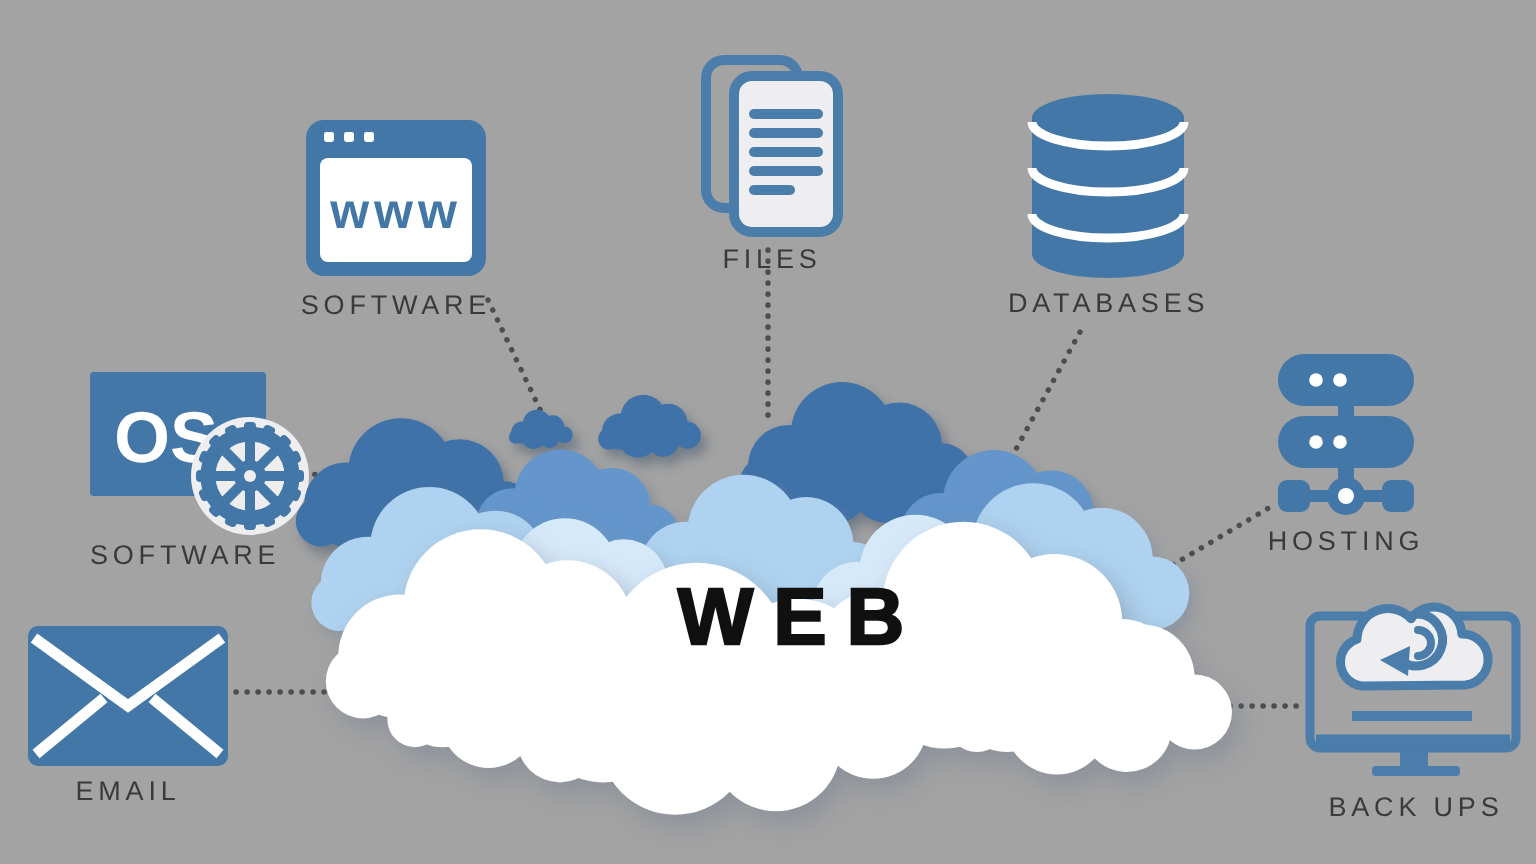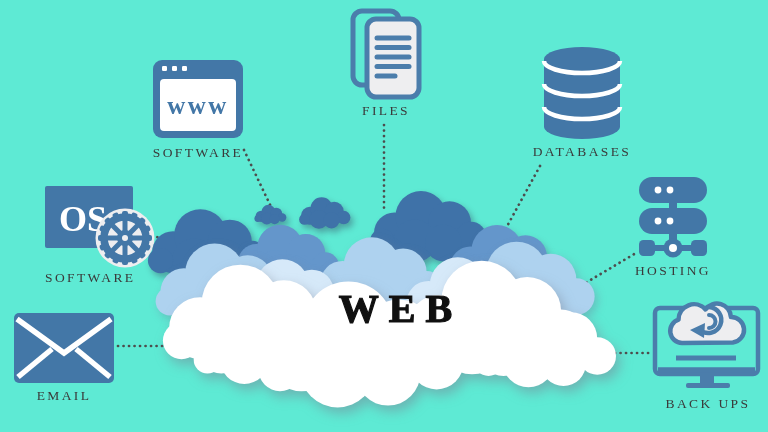--- a/index.html
+++ b/index.html
@@ -1,19 +1,19 @@
 <!DOCTYPE html>
 <html><head>
 <meta charset="utf-8">
 <style>
   html,body{margin:0;padding:0;background:#e4e4e6;}
   .stage{
     position:relative;width:768px;height:432px;overflow:hidden;
-    background:#5eead4;
-    font-family:Liberation Serif, serif;
+    background:#a3a3a3;
+    font-family:Liberation Sans, sans-serif;
   }
   svg{display:block;}
   .layer{position:absolute;left:0;top:0;}
   .node{position:absolute;text-align:center;}
   .node .ic{margin:0 auto;}
   .lbl{
     margin-top:5px;font-size:13.5px;letter-spacing:2.4px;color:#3a3a3a;
     white-space:nowrap;font-weight:400;
   }
   .title{
@@ -50,38 +50,38 @@
       <rect x="0" y="0" width="90" height="78" rx="9" fill="#4377a7"></rect>
       <rect x="9" y="6" width="5" height="5" rx="1.2" fill="#fff"></rect>
       <rect x="19" y="6" width="5" height="5" rx="1.2" fill="#fff"></rect>
       <rect x="29" y="6" width="5" height="5" rx="1.2" fill="#fff"></rect>
       <rect x="7" y="19" width="76" height="52" rx="4" fill="#ffffff"></rect>
       <text x="45" y="54" text-anchor="middle" font-size="25" font-weight="bold" letter-spacing="2.5" fill="#4377a7">www</text>
     </svg>
     <div class="lbl">SOFTWARE</div>
   </div>
 
-  <div class="node" style="left:342px;top:8px;width:88px;">
+  <div class="node" style="left:342px;top:27px;width:88px;">
     <svg class="ic" width="72" height="92" viewBox="0 0 72 92">
       <g stroke="#4b7dab" stroke-width="5" fill="none">
         <rect x="3" y="3" width="46" height="74" rx="9"></rect>
         <rect x="17" y="11" width="52" height="78" rx="9" fill="#eeeef0"></rect>
         <g stroke-linecap="round">
           <line x1="27" y1="30" x2="59" y2="30"></line>
           <line x1="27" y1="39.5" x2="59" y2="39.5"></line>
           <line x1="27" y1="49" x2="59" y2="49"></line>
           <line x1="27" y1="58.5" x2="59" y2="58.5"></line>
           <line x1="27" y1="68" x2="45" y2="68"></line>
         </g>
       </g>
     </svg>
     <div class="lbl" style="margin-top:3px">FILES</div>
   </div>
 
-  <div class="node" style="left:532px;top:45px;width:100px;">
+  <div class="node" style="left:504px;top:45px;width:100px;">
     <svg class="ic" width="84" height="96" viewBox="0 0 84 96">
       <path d="M4 14 v68 a38 12 0 0 0 76 0 v-68 z" fill="#4377a7"></path>
       <ellipse cx="42" cy="14" rx="38" ry="12" fill="#4377a7"></ellipse>
       <g fill="none" stroke="#ffffff" stroke-width="4.5">
         <path d="M4 16 a38 12 0 0 0 76 0"></path>
         <path d="M4 39 a38 12 0 0 0 76 0"></path>
         <path d="M4 62 a38 12 0 0 0 76 0"></path>
       </g>
     </svg>
     <div class="lbl" style="margin-top:3px">DATABASES</div>

